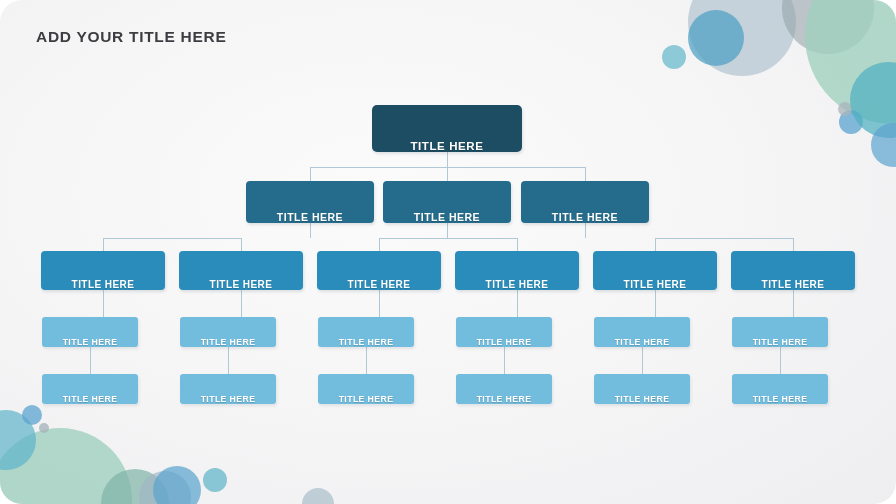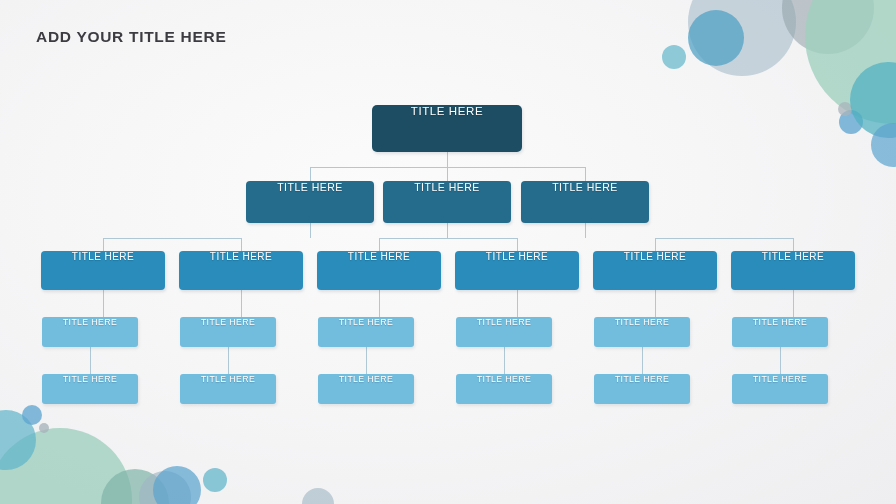--- a/index.html
+++ b/index.html
@@ -7,20 +7,21 @@
     padding: 0;
     background: #ffffff;
   }
   #slide {
     position: relative;
     width: 896px;
     height: 504px;
     overflow: hidden;
     background: radial-gradient(ellipse at 42% 38%, #fbfbfc 0%, #f6f6f7 45%, #eeeef0 100%);
     font-family: "Liberation Sans", sans-serif;
+    border-radius: 22px;
   }
 
   
   #bubbles {
     position: absolute;
     inset: 0;
     width: 896px;
     height: 504px;
     pointer-events: none;
   }
@@ -47,24 +48,24 @@
     left: 0;
     top: 0;
     width: 896px;
     height: 504px;
   }
 
   .node {
     position: absolute;
     box-sizing: border-box;
     display: flex;
-    align-items: flex-start;
+    align-items: flex-end;
     justify-content: center;
     color: #ffffff;
-    font-weight: normal;
+    font-weight: bold;
     text-align: center;
     white-space: nowrap;
     border-radius: 4px;
     box-shadow: 1px 2px 3px rgba(90,100,110,0.17);
     text-shadow: 0 1px 1px rgba(0,0,0,0.18);
   }
   .lvl0 { background: #1d4d62; font-size: 11.5px; letter-spacing: 0.6px; border-radius: 5px; }
   .lvl1 { background: #256c8c; font-size: 10.5px; letter-spacing: 0.5px; }
   .lvl2 { background: #2a8cba; font-size: 10px;   letter-spacing: 0.45px; }
   .lvl3 { background: #72bcdd; font-size: 8.7px;  letter-spacing: 0.4px; border-radius: 3px;

